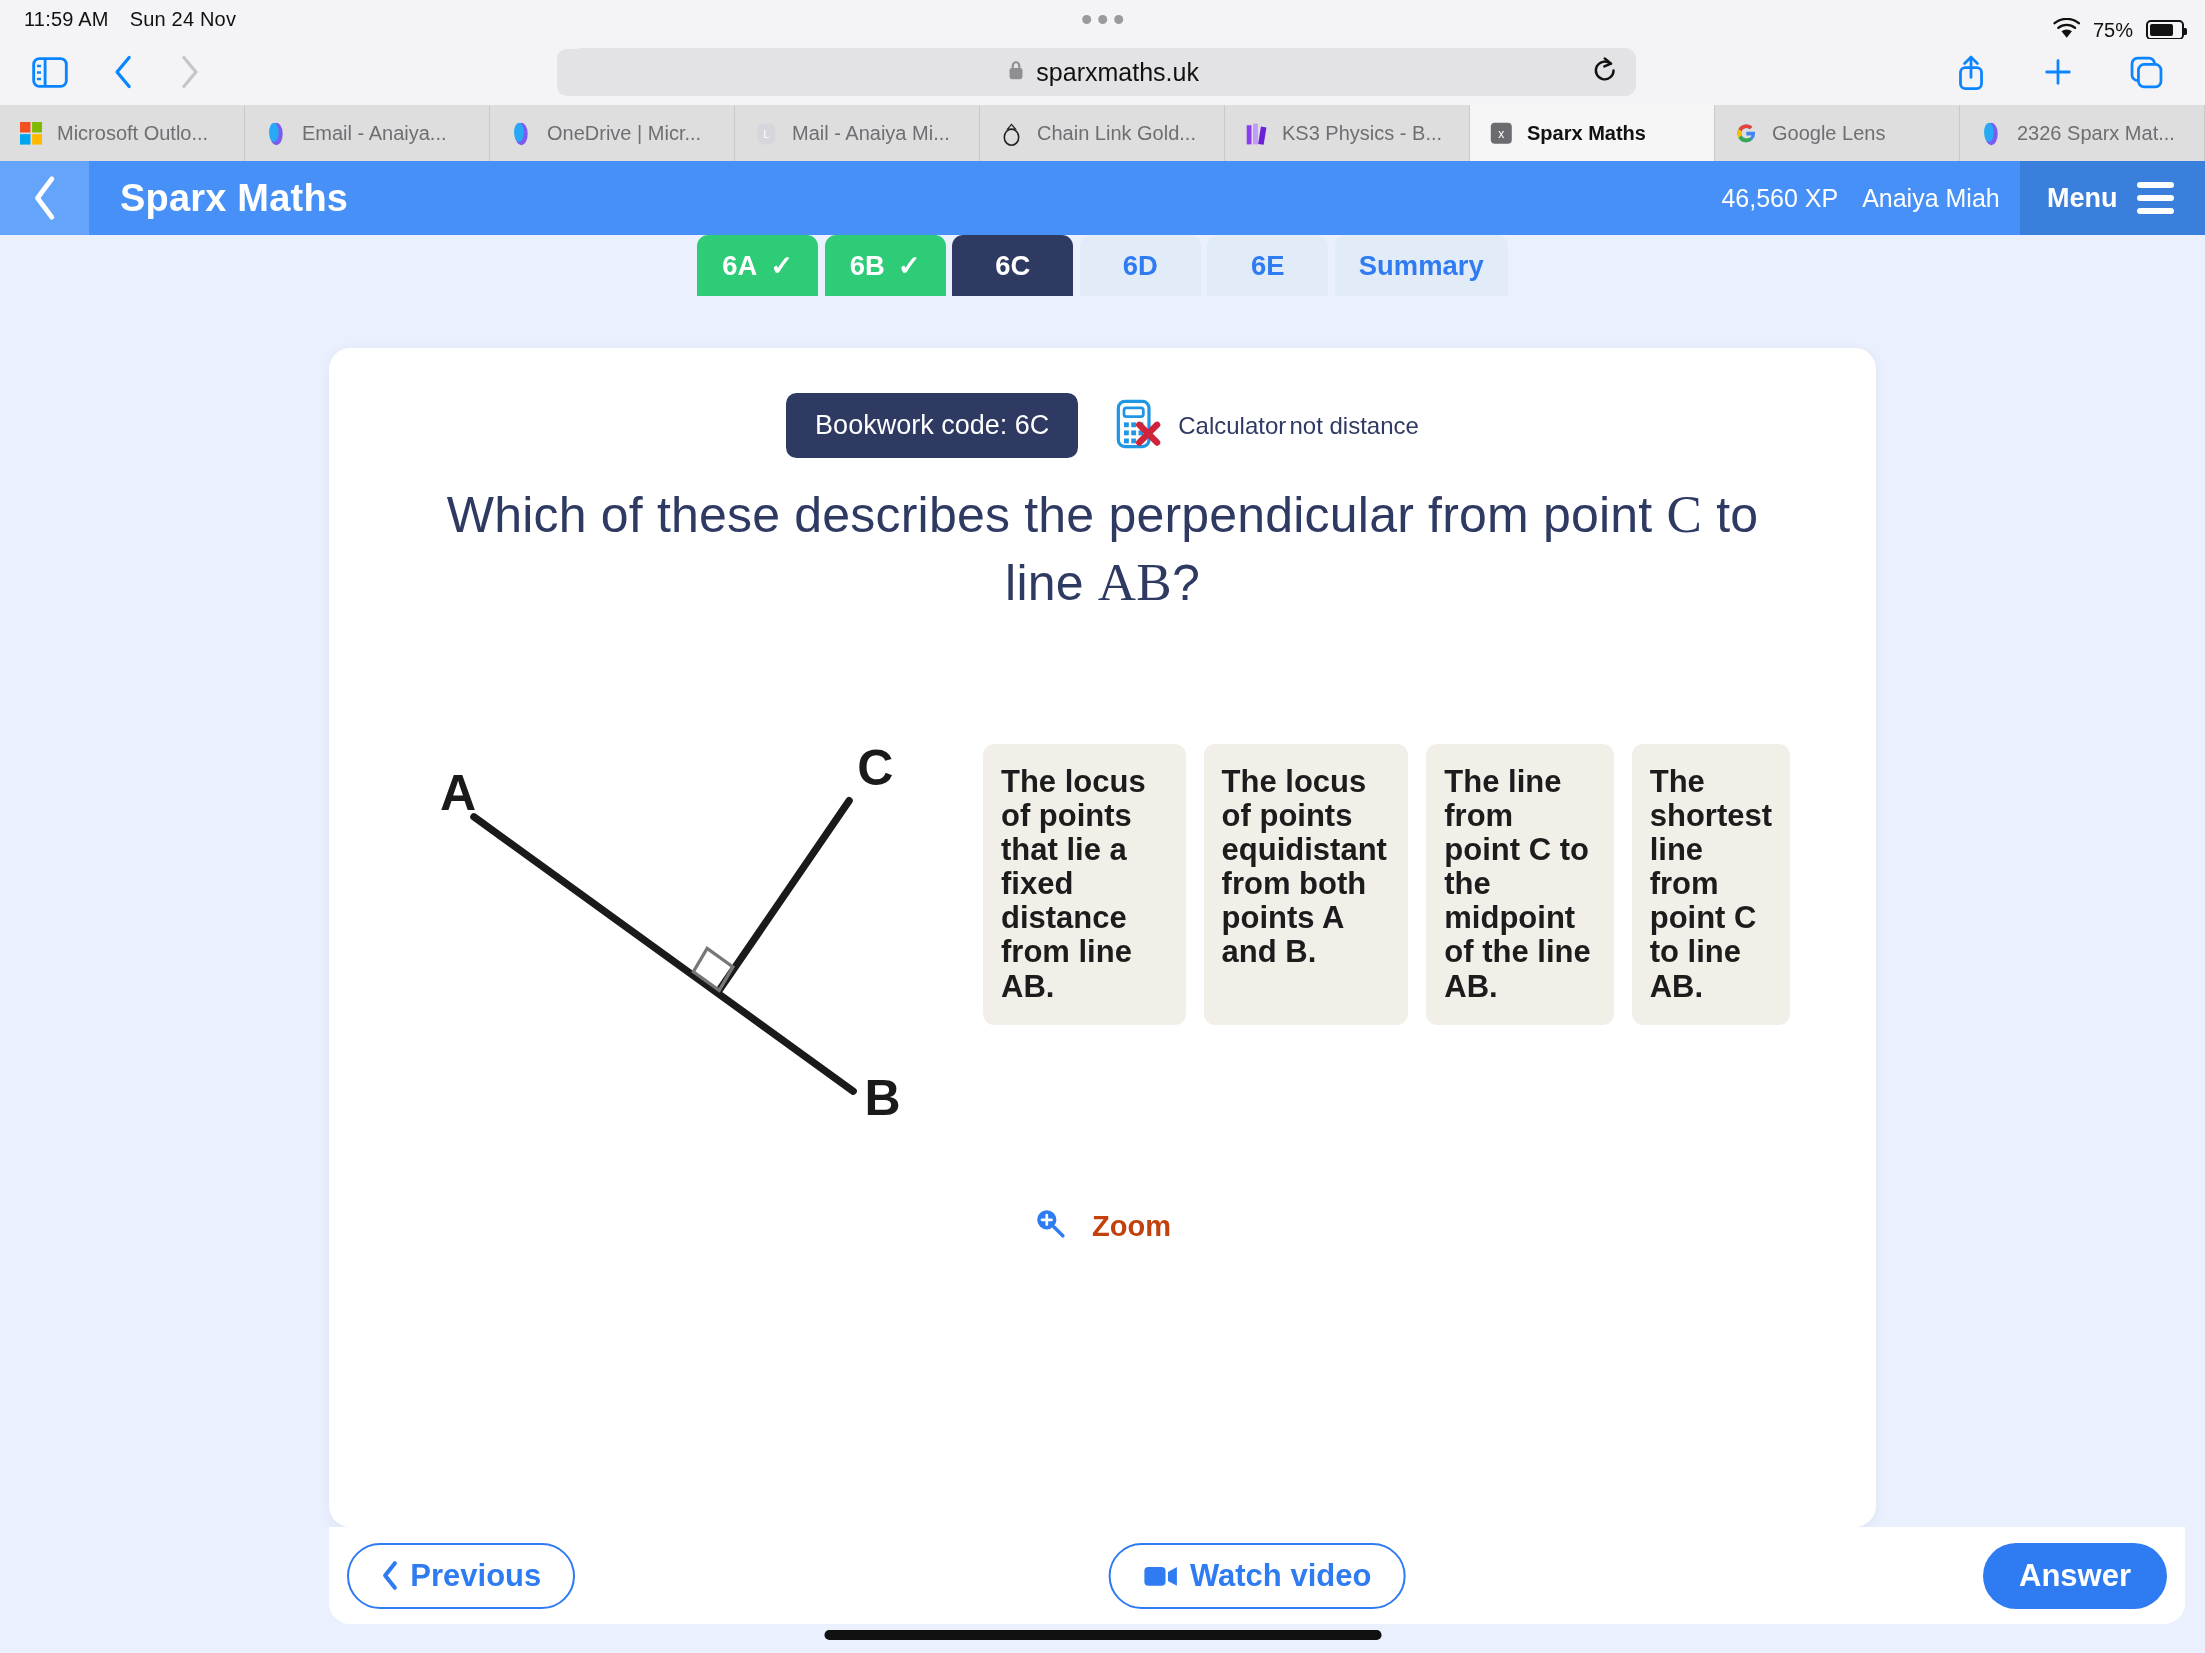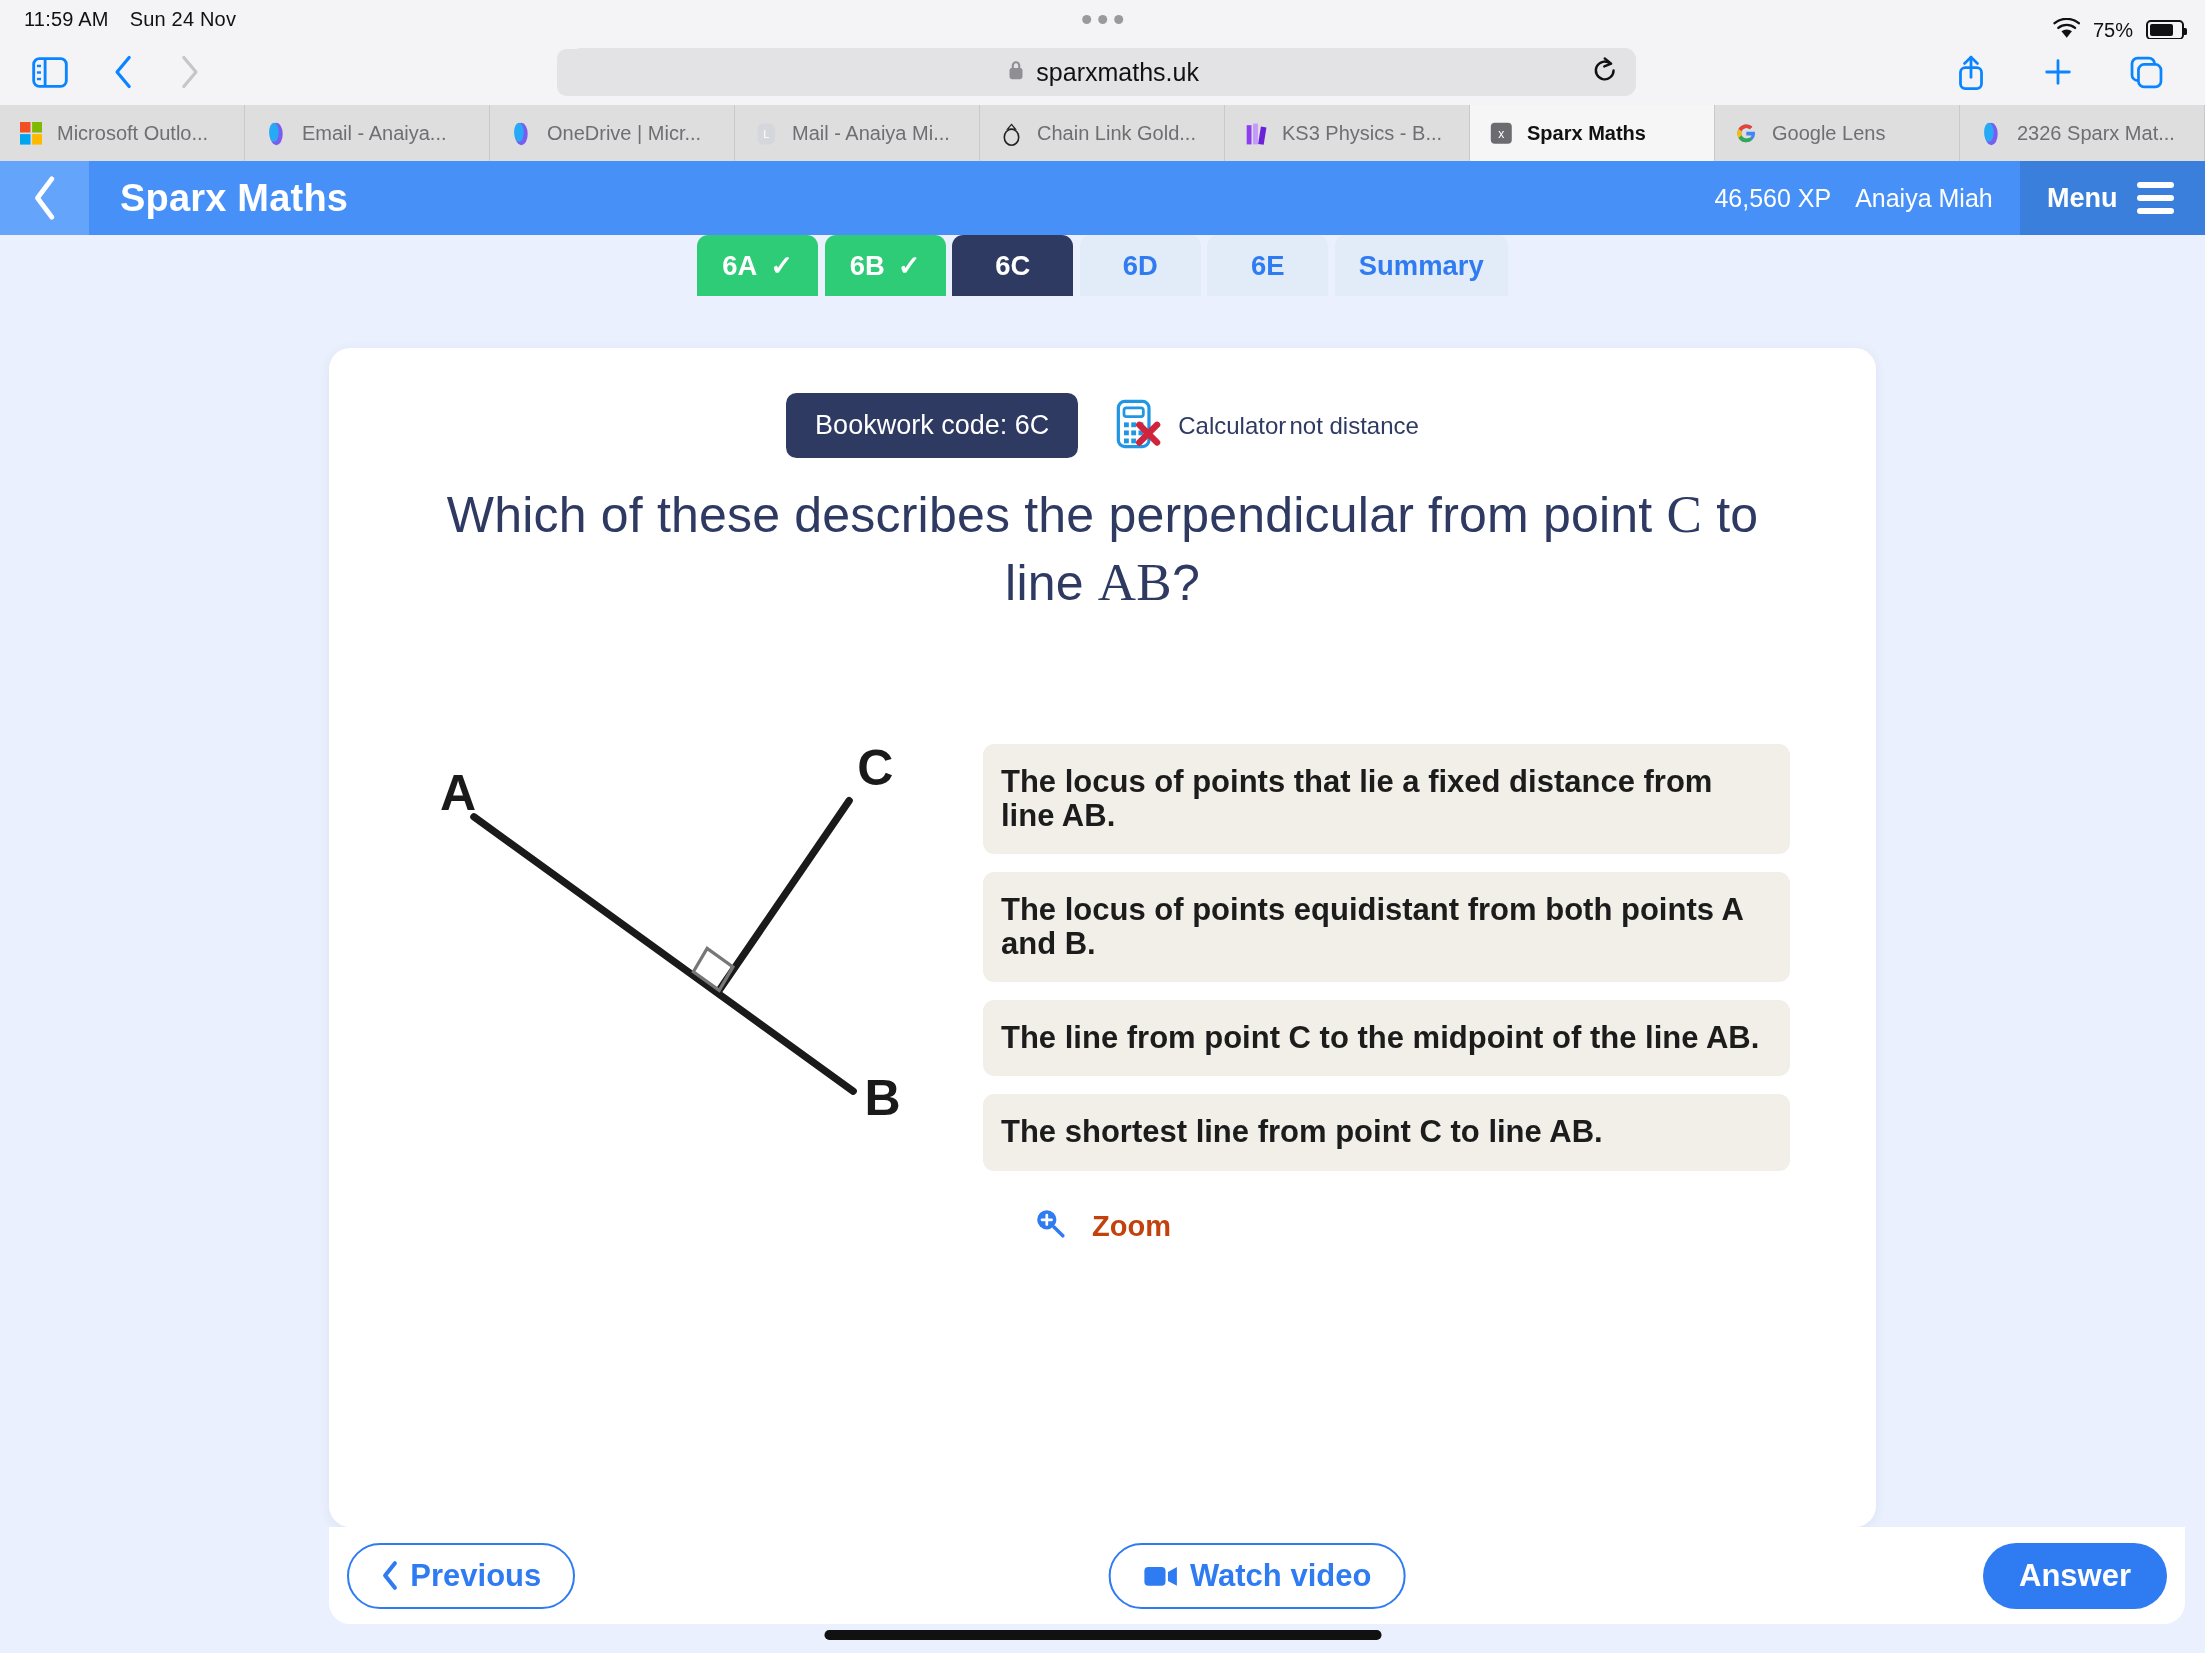--- a/index.html
+++ b/index.html
@@ -89,21 +89,21 @@
   .appbar-back {
     width: 89px; height: 74px; background: #64a4fa;
     display: flex; align-items: center; justify-content: center;
   }
   .brand {
     margin-left: 31px; font-size: 38px; font-weight: bold; color: #fff;
     letter-spacing: 0.2px;
   }
   .appbar-right { position: absolute; right: 0; top: 0; height: 74px; display: flex; align-items: center; }
   .xp { font-size: 25px; color: #fff; margin-right: 24px; }
-  .username { font-size: 25px; color: #fff; margin-right: 27px; }
+  .username { font-size: 25px; color: #fff; margin-right: 20px; }
   .menu-btn {
     height: 74px; background: #3b7fdd; display: flex; align-items: center;
     gap: 19.4px; padding: 0 31px 0 27.4px;
   }
   .menu-label { font-size: 27px; font-weight: bold; color: #fff; }
   .burger { display: flex; flex-direction: column; gap: 6.5px; }
   .burger i { display: block; width: 37px; height: 6.5px; background: #fff; border-radius: 3.2px; }
 
   
   .subtabs {
@@ -146,21 +146,21 @@
     text-align: center; font-size: 50px; line-height: 1.28;
     color: #2f3a63; letter-spacing: 0.2px;
   }
   .mathvar { font-family: "Liberation Serif", serif; font-size: 53px; }
 
   
   .content { position: absolute; top: 291px; left: 0; width: 100%; height: 646px; }
   .figure { position: absolute; left: 48px; top: 105px; width: 565px; height: 420px; }
   .options {
     position: absolute; left: 654px; top: 105px; width: 807px;
-    display: flex; flex-direction: column; gap: 18px;
+    display: flex; gap: 18px;
   }
   .option {
     background: #f2efe9; border-radius: 11.3px;
     padding: 21px 18px;
     font-size: 31px; font-weight: bold; color: #1c1c1c;
     line-height: 1.1;
   }
 
   .zoombtn {
     position: absolute; bottom: 39px; left: 0; width: 100%;

